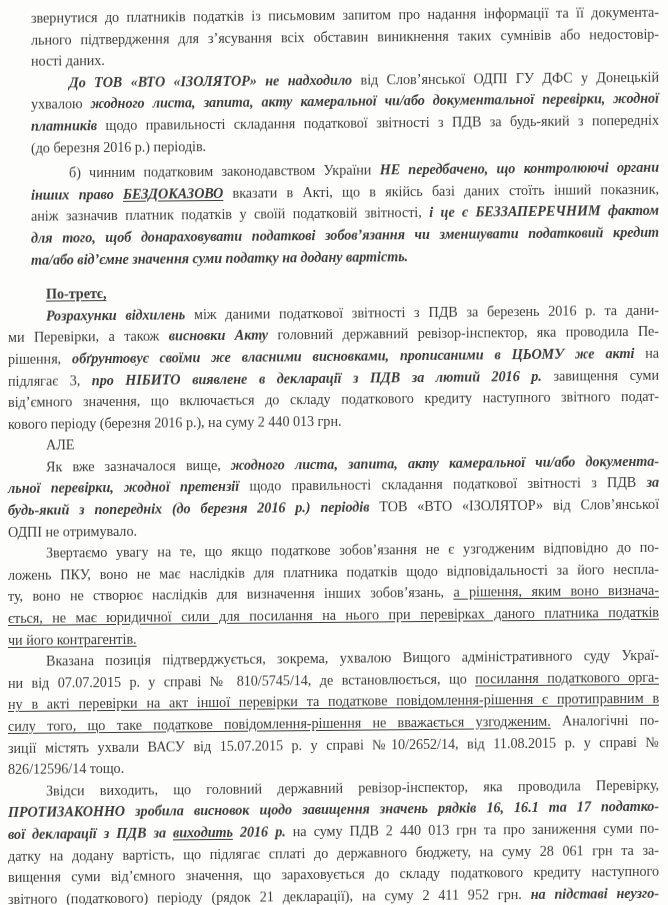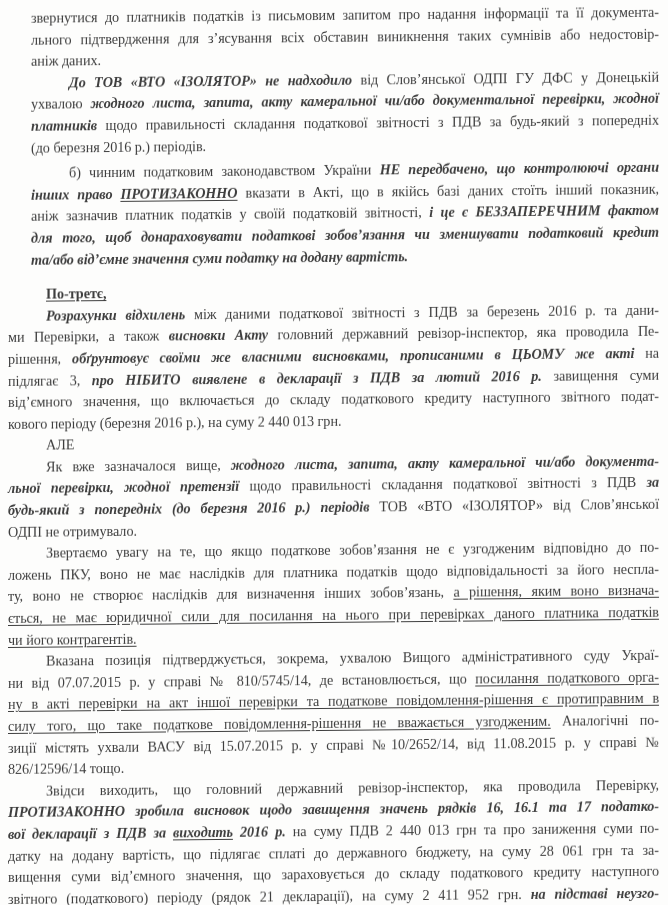--- a/index.html
+++ b/index.html
@@ -41,31 +41,31 @@
   .run.u { text-decoration: underline; text-underline-offset: 2px; }
 </style>
 </head>
 <body>
 
 <div class="page">
   <div class="scan-content">
       <div class="para shift">
         <div class="line"><span class="run">звернутися до платників податків із письмовим запитом про надання інформації та її документа-</span></div>
         <div class="line"><span class="run">льного підтвердження для з’ясування всіх обставин виникнення таких сумнівів або недостовір-</span></div>
-        <div class="line last"><span class="run">аніж даних.</span></div>
+        <div class="line last"><span class="run">ності даних.</span></div>
       </div>
       <div class="para shift">
         <div class="line first"><span class="run b i">До ТОВ «ВТО «ІЗОЛЯТОР» не надходило </span><span class="run">від Слов’янської ОДПІ ГУ ДФС у Донецькій</span></div>
         <div class="line"><span class="run">ухвалою </span><span class="run b i">жодного листа, запита, акту камеральної чи/або документальної перевірки, жодної</span></div>
         <div class="line"><span class="run b i">платників </span><span class="run">щодо правильності складання податкової звітності з ПДВ за будь-який з попередніх</span></div>
         <div class="line last"><span class="run">(до березня 2016 р.) періодів.</span></div>
       </div>
       <div class="para shift gap-small">
         <div class="line first"><span class="run">б) чинним податковим законодавством України </span><span class="run b i">НЕ передбачено, що контролюючі органи</span></div>
-        <div class="line"><span class="run b i">інших право </span><span class="run b i u">ПРОТИЗАКОННО</span><span class="run"> вказати в Акті, що в якійсь базі даних стоїть інший показник,</span></div>
+        <div class="line"><span class="run b i">інших право </span><span class="run b i u">БЕЗДОКАЗОВО</span><span class="run"> вказати в Акті, що в якійсь базі даних стоїть інший показник,</span></div>
         <div class="line"><span class="run">аніж зазначив платник податків у своїй податковій звітності, </span><span class="run b i">і це є БЕЗЗАПЕРЕЧНИМ фактом</span></div>
         <div class="line"><span class="run b i">для того, щоб донараховувати податкові зобов’язання чи зменшувати податковий кредит</span></div>
         <div class="line last"><span class="run b i">та/або від’ємне значення суми податку на додану вартість.</span></div>
       </div>
       <div class="para gap-large">
         <div class="line last first"><span class="run b u">По-третє,</span></div>
       </div>
       <div class="para">
         <div class="line first"><span class="run b i">Розрахунки відхилень </span><span class="run">між даними податкової звітності з ПДВ за березень 2016 р. та дани-</span></div>
         <div class="line"><span class="run">ми Перевірки, а також </span><span class="run b i">висновки Акту </span><span class="run">головний державний ревізор-інспектор, яка проводила Пе-</span></div>

